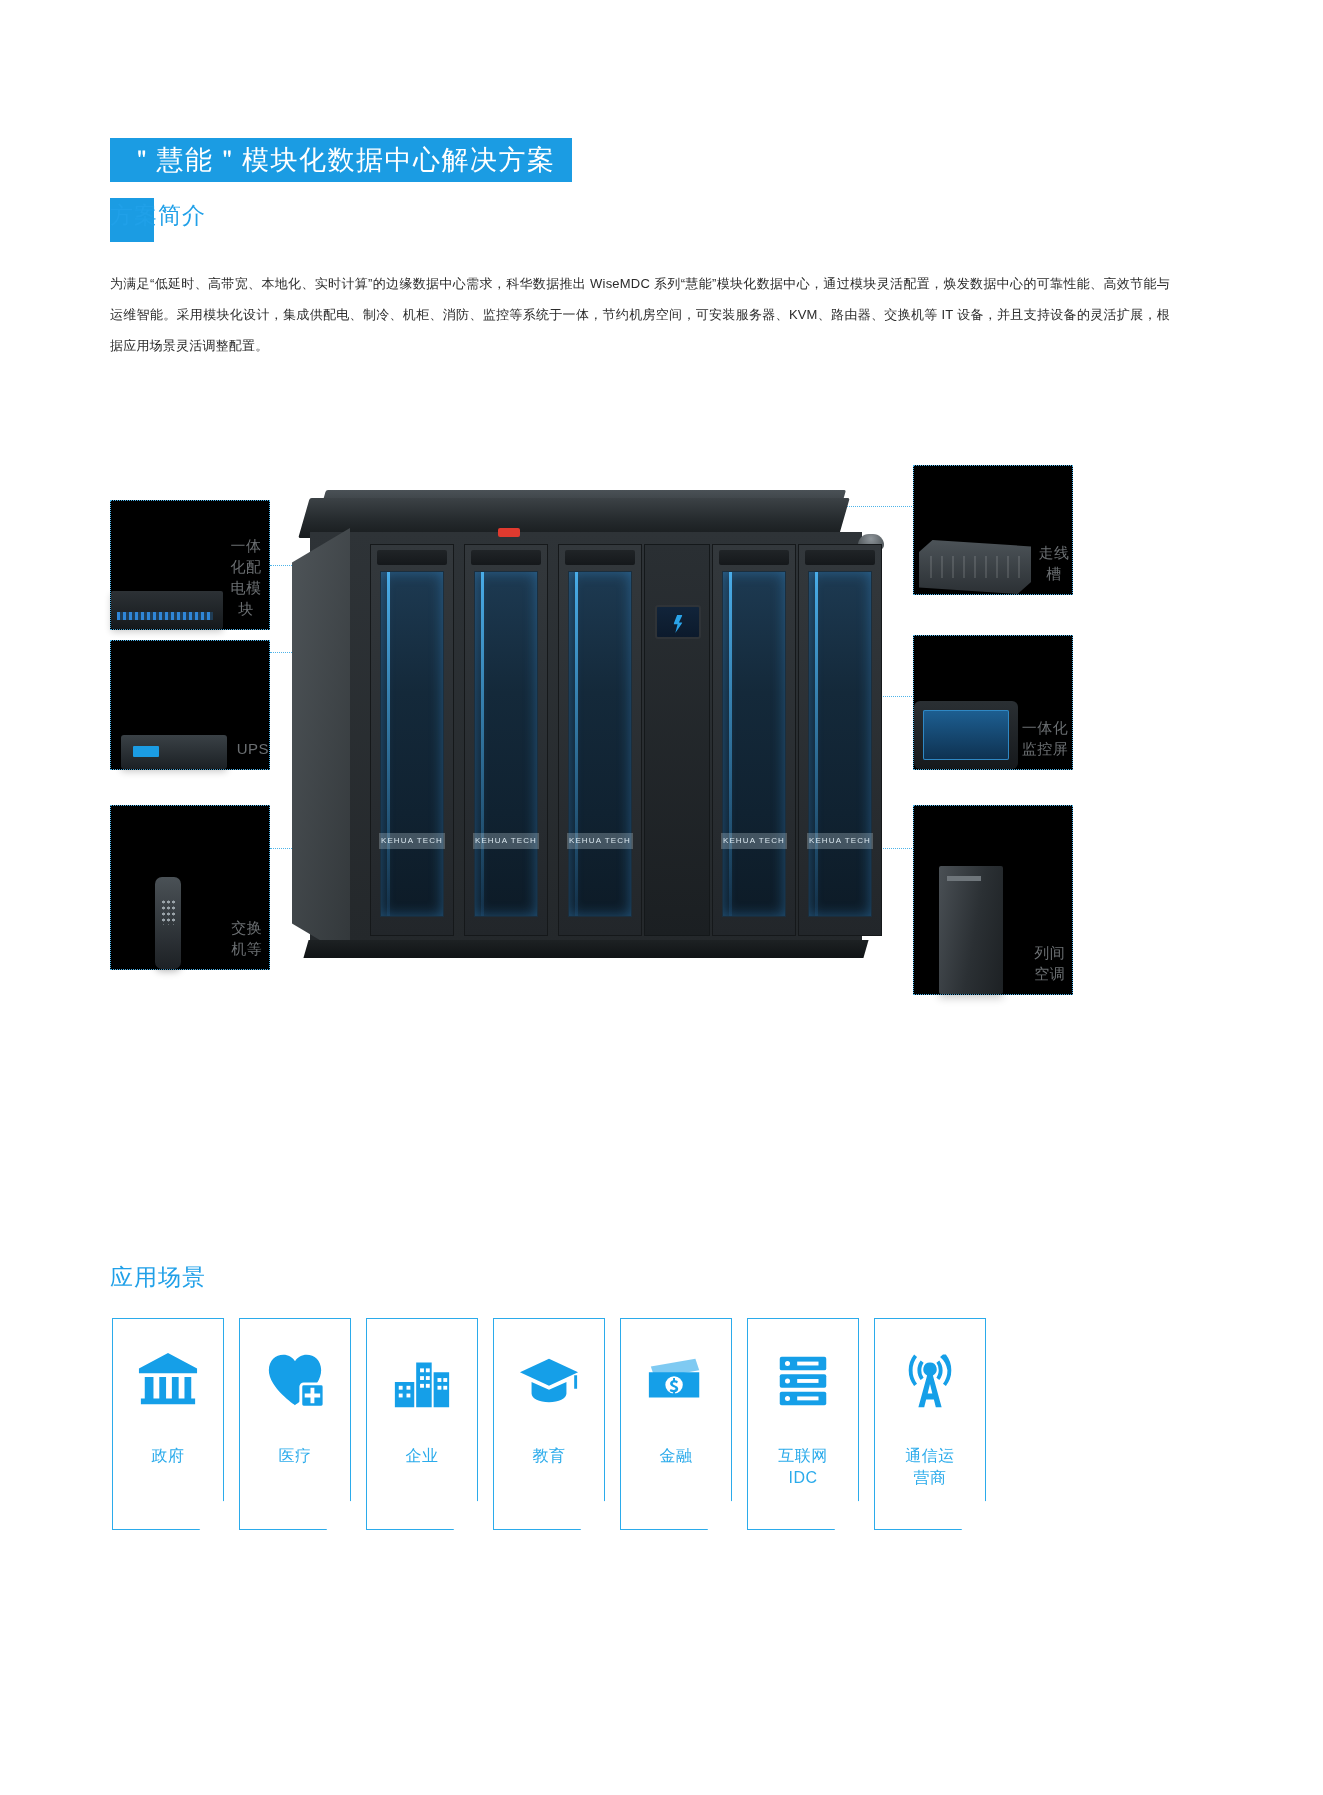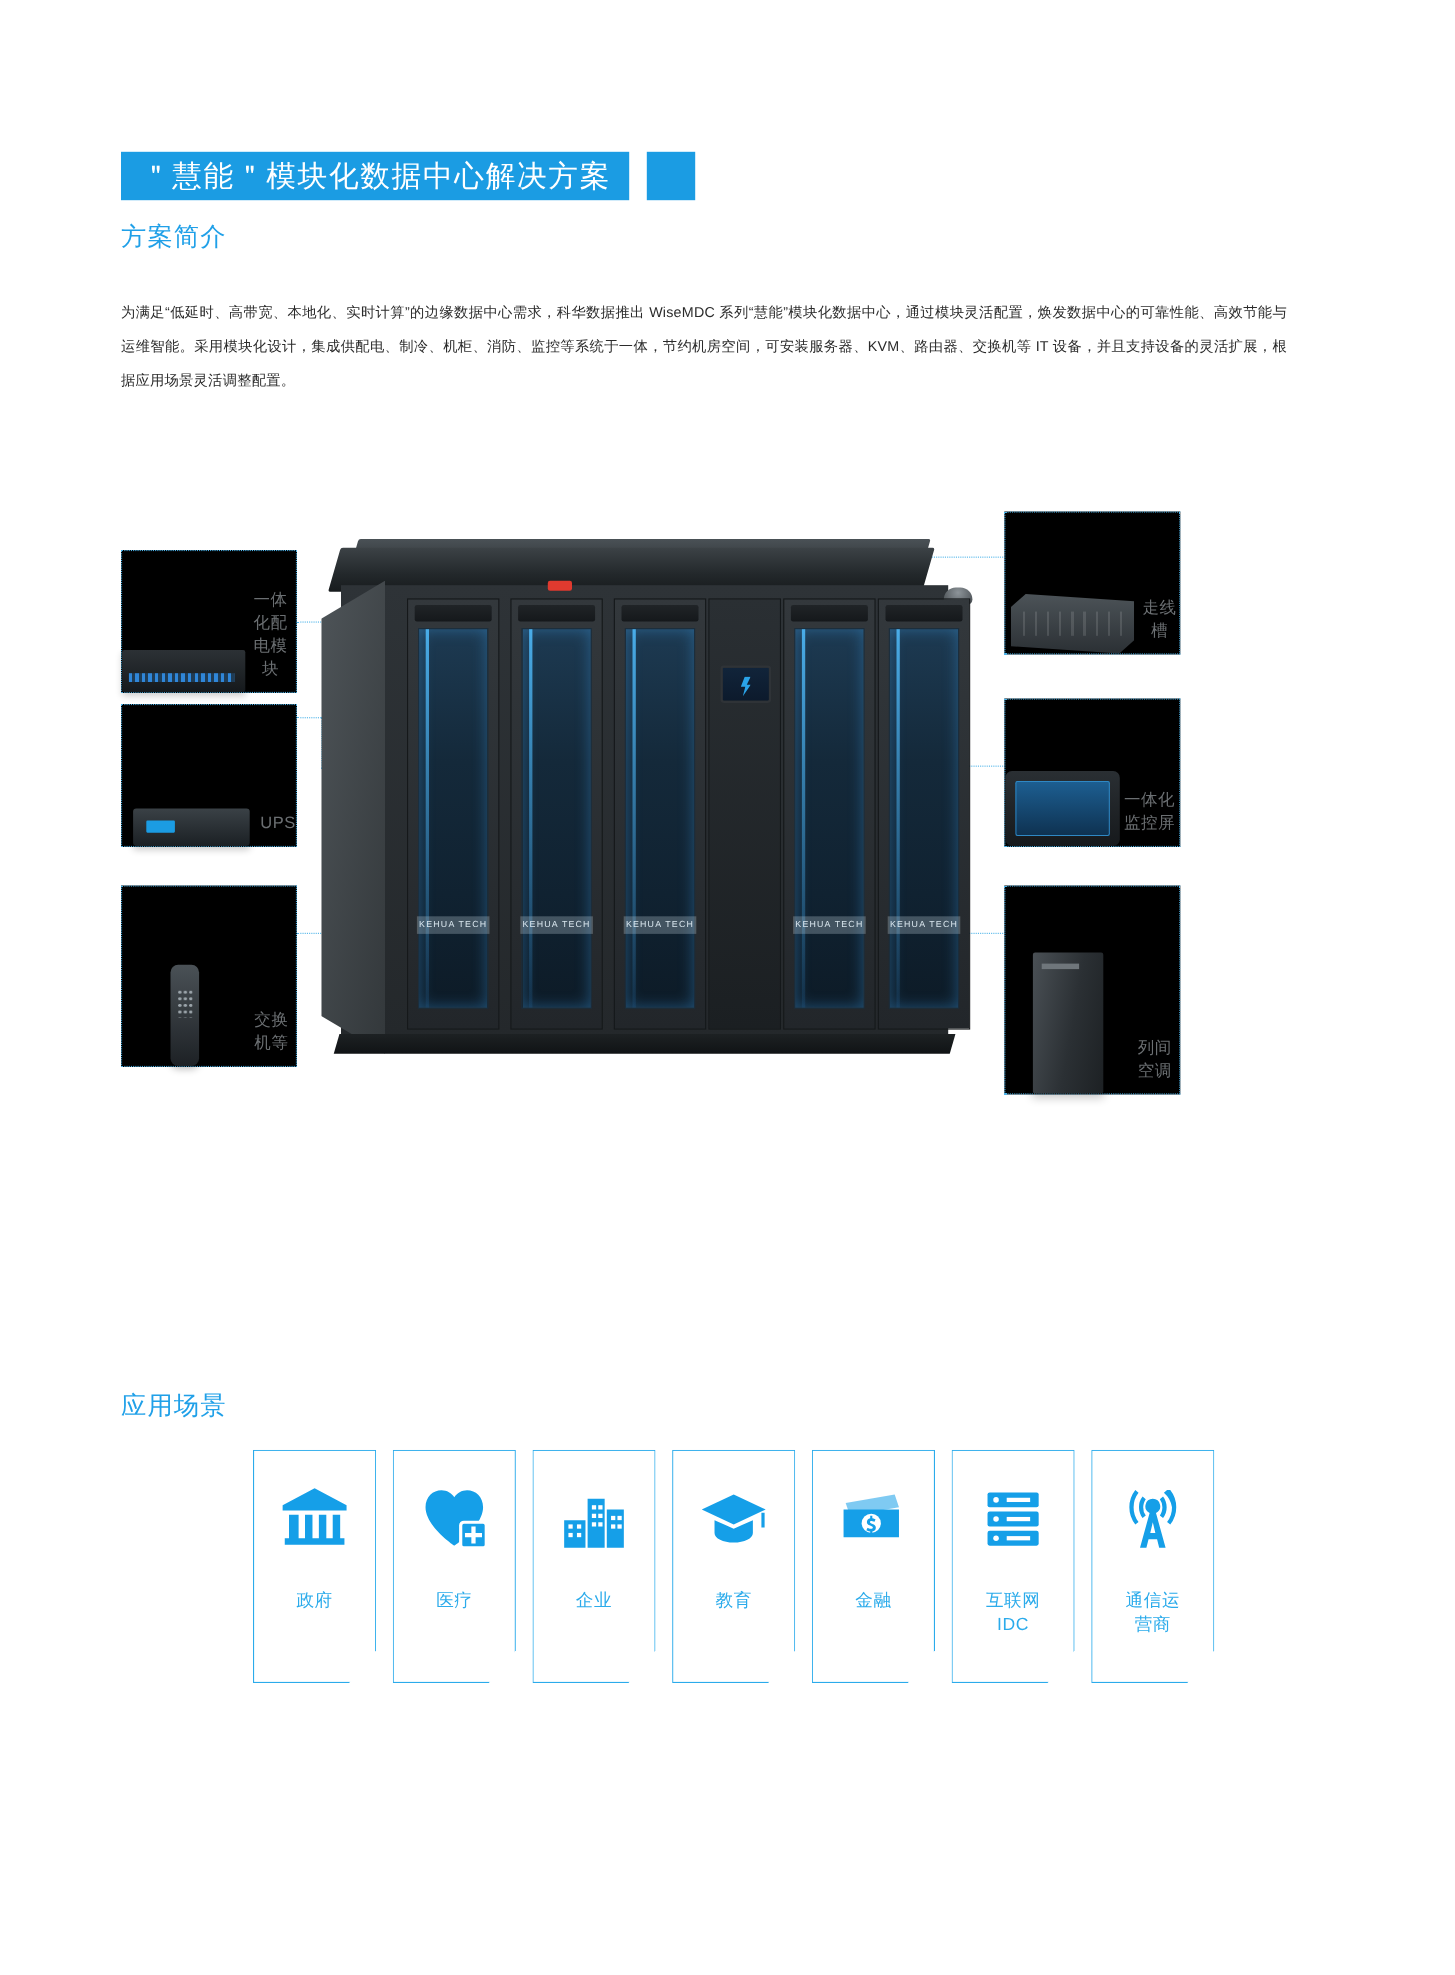--- a/index.html
+++ b/index.html
@@ -18,20 +18,21 @@
   }
 
   
   .title-row {
     position: absolute;
     left: 110px;
     top: 138px;
     display: flex;
     align-items: stretch;
     gap: 16px;
+    flex-direction: column;
   }
   .title-bar {
     background: #1b9ce3;
     color: #ffffff;
     font-size: 27px;
     line-height: 44px;
     height: 44px;
     padding: 0 16px 0 18px;
     letter-spacing: 1.5px;
     white-space: nowrap;
@@ -370,21 +371,20 @@
   }
 
   
   .cards {
     position: absolute;
     left: 112px;
     top: 1318px;
     width: 1110px;
     display: flex;
     gap: 15px;
-    justify-content: center;
   }
   .card {
     width: 112px;
     height: 212px;
     border: 1.6px solid #2babeb;
     background: #ffffff;
     clip-path: polygon(0 0, 100% 0, 100% 86%, 78% 100%, 0 100%);
     display: flex;
     flex-direction: column;
     align-items: center;

